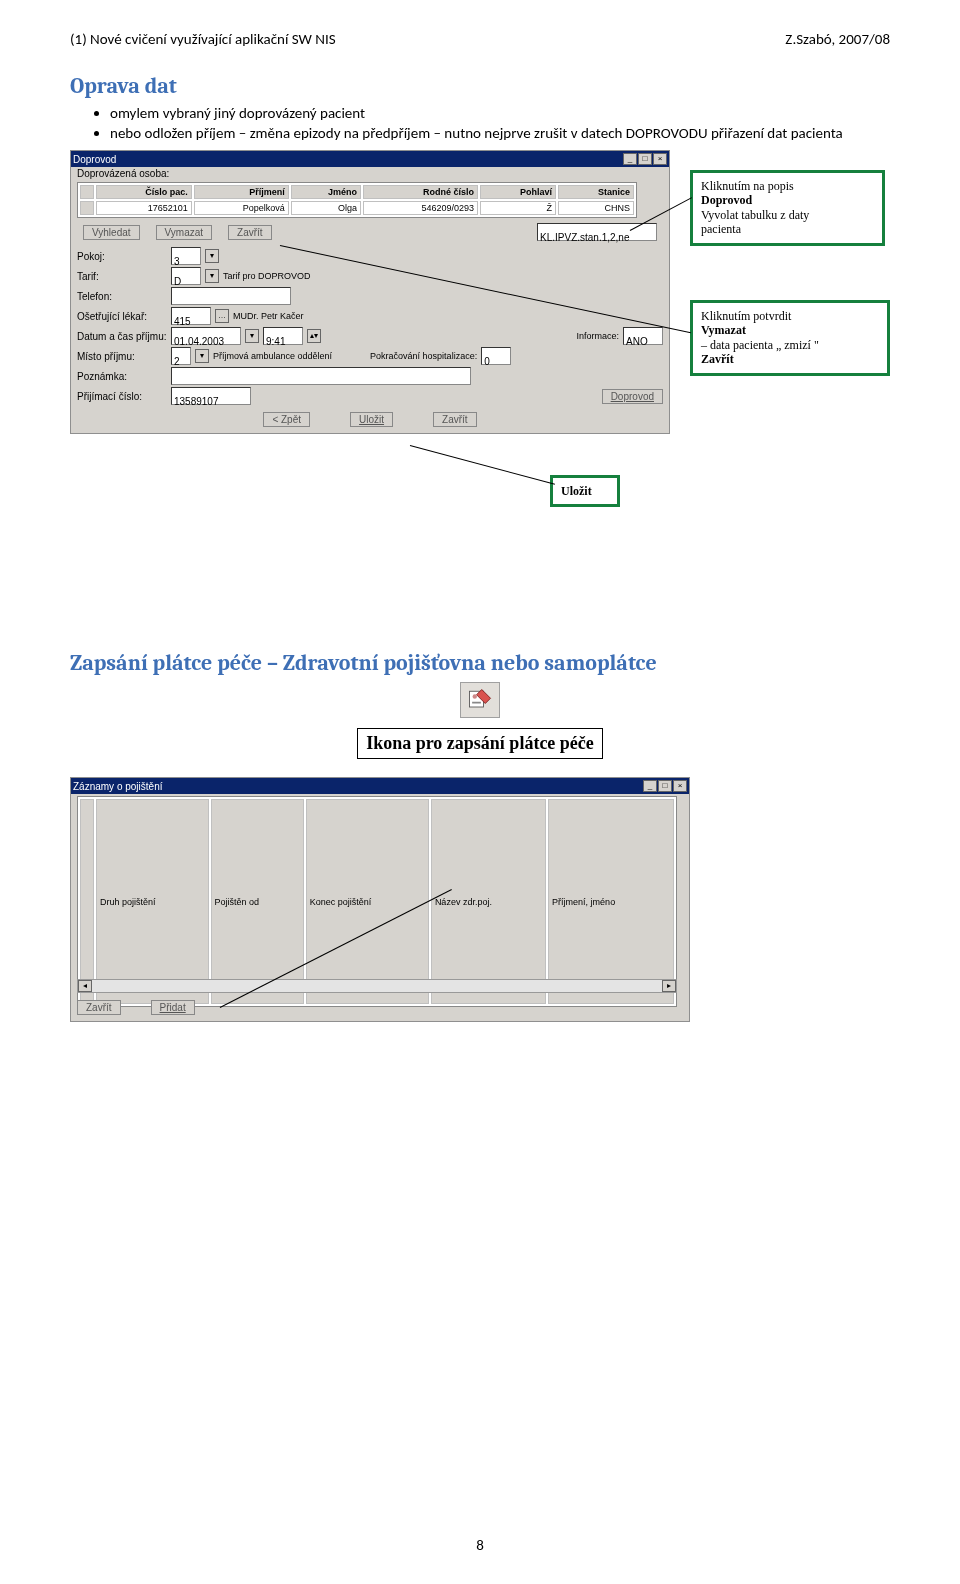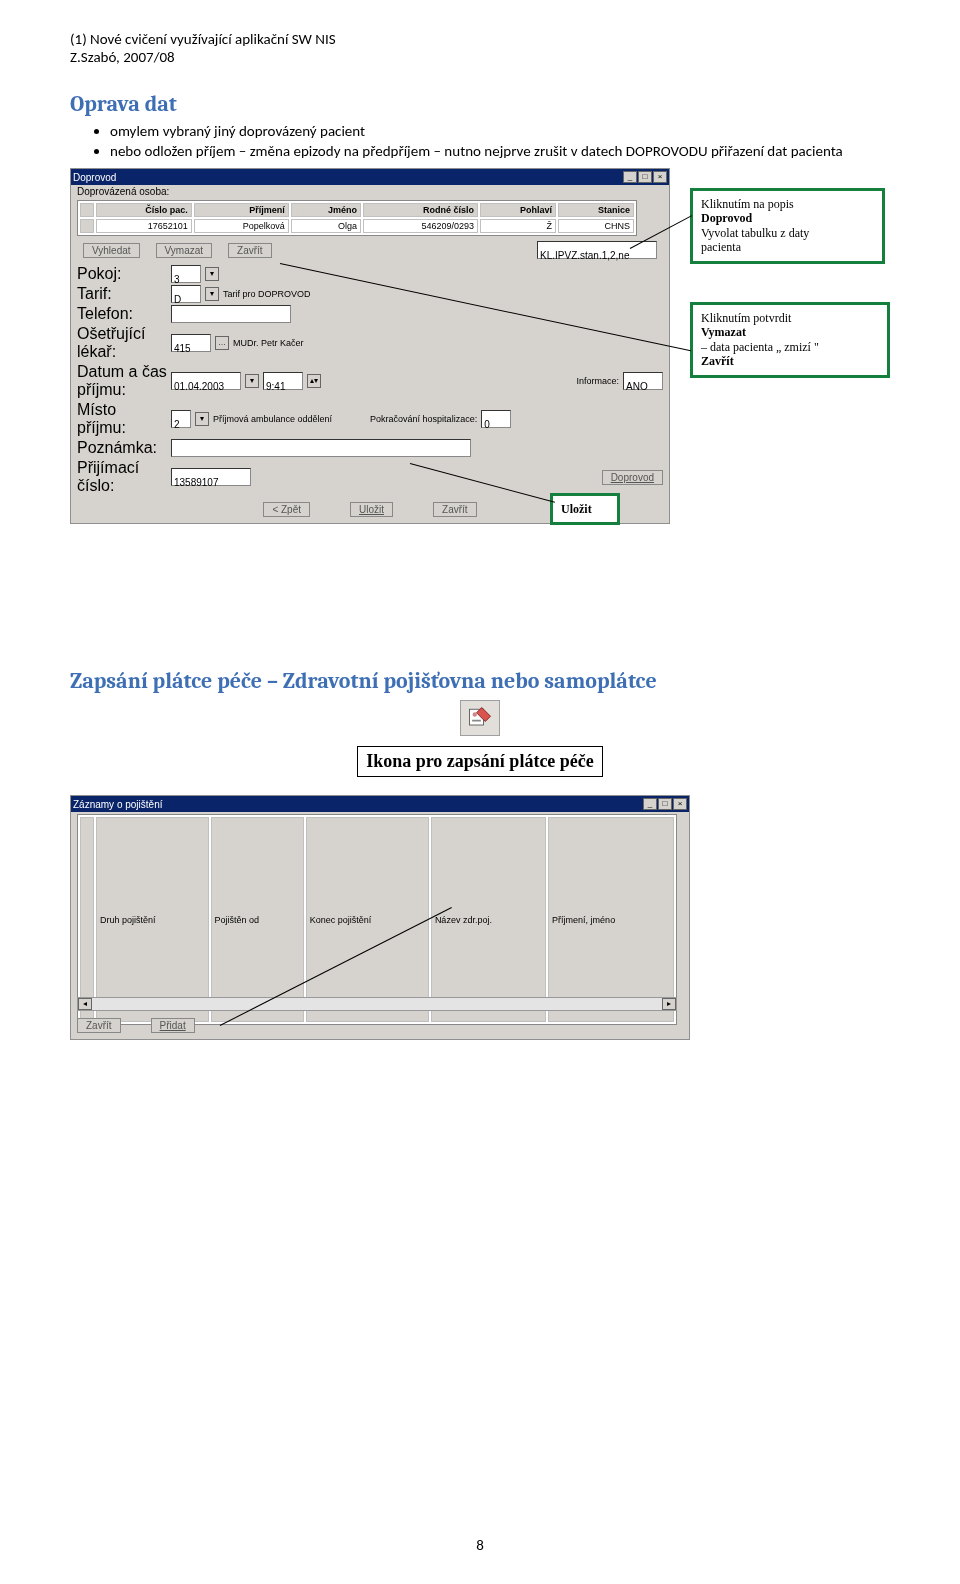--- a/index.html
+++ b/index.html
@@ -10,21 +10,20 @@
     font-family: "Calibri", "Arial", sans-serif;
     color: #000;
     position: relative;
     padding: 30px 70px 30px 70px;
   }
   .page-header {
     display: flex;
     justify-content: space-between;
     font-size: 15px;
     margin-bottom: 25px;
-    flex-direction: column;
   }
   .section-title {
     color: #3e6fb5;
     font-family: "Cambria", "Georgia", serif;
     font-size: 22px;
     font-weight: bold;
     margin-bottom: 5px;
   }
   .bullets { margin-left: 40px; margin-bottom: 8px; }
   .bullets li { font-size: 15px; list-style: disc; margin-bottom: 2px; font-family: "Calibri", sans-serif; }
@@ -46,21 +45,21 @@
     border: 1px solid #8f8f8f;
     background: #d6d3ce;
     font-family: "Tahoma","Arial",sans-serif;
     font-size: 10px;
     color: #000;
   }
   .titlebar { background: #0a246a; color: #fff; height: 16px; display: flex; align-items: center; justify-content: space-between; padding: 0 2px; font-size: 10px; }
   .titlebar .wbtns { display: flex; gap: 1px; }
   .wbtn { width: 14px; height: 12px; background: #d6d3ce; border: 1px solid #666; font-size: 8px; line-height: 10px; text-align: center; color: #000; }
   .win1 .row { display: flex; align-items: center; padding: 1px 6px; gap: 4px; }
-  .lbl { width: 90px; font-size: 16px; }
+  .lbl { width: 90px; font-size: 10px; }
   .grid {
     margin: 2px 6px; border: 1px solid #888; background: #fff;
     width: 560px;
   }
   .grid th, .grid td { border: 1px solid #c0c0c0; font-size: 9px; padding: 1px 3px; text-align: right; background: #d6d3ce; }
   .grid td { background: #fff; }
   .btn {
     background: #d6d3ce; border: 1px solid #888; padding: 1px 8px; font-size: 10px;
     color: #555;
   }
@@ -220,21 +219,21 @@
   </div>
 
   <div class="callout" style="left:620px; top:20px; width:195px;">
     <span>Kliknutím na popis</span><br>
     <b>Doprovod</b><br>
     <span>Vyvolat tabulku z daty</span><br>
     <span>pacienta</span>
   </div>
   <div class="pointer" style="left:560px; top:80px; width:70px; transform:rotate(-28deg);"></div>
 
-  <div class="callout" style="left:620px; top:134px; width:200px;">
+  <div class="callout" style="left:620px; top:150px; width:200px;">
     <span>Kliknutím potvrdit</span><br>
     <b>Vymazat</b><br>
     <span>– data pacienta „ zmizí "</span><br>
     <b>Zavřít</b>
   </div>
   <div class="pointer" style="left:210px; top:95px; width:420px; transform:rotate(12deg);"></div>
 
   <div class="callout" style="left:480px; top:325px; width:70px;">
     <b>Uložit</b>
   </div>

